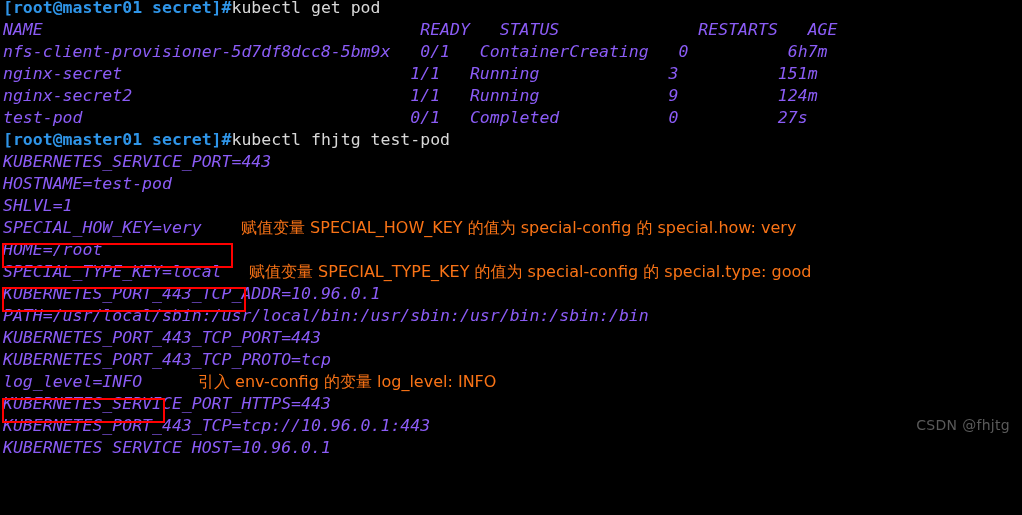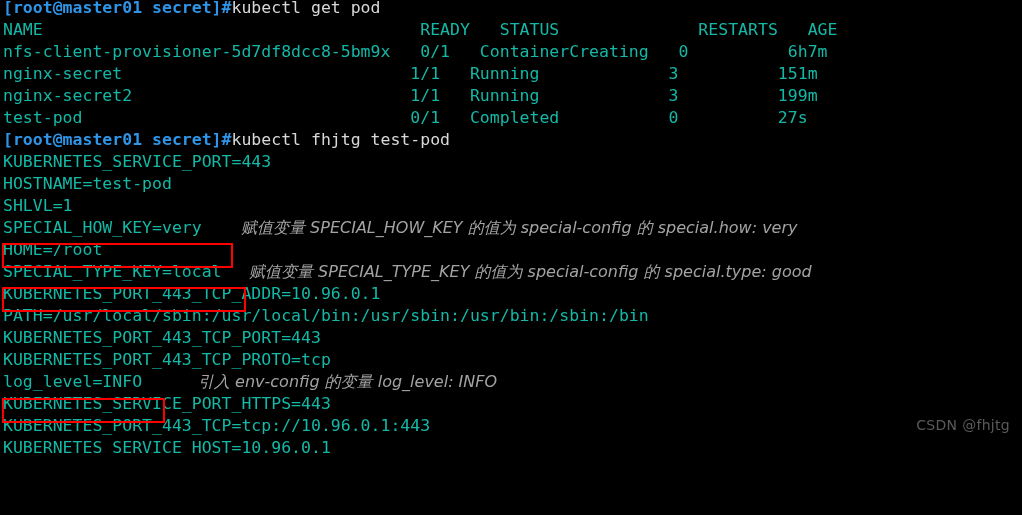--- a/index.html
+++ b/index.html
@@ -32,29 +32,29 @@
   }
   .prompt {
     color: #2f95e8;
     font-weight: bold;
   }
   .cmd {
     color: #d8d8d8;
     font-weight: normal;
   }
   .out {
-    color: #14b8a6;
+    color: #8b5cf6;
+    font-style: italic;
   }
   
   .note {
-    color: #a3a3a3;
+    color: #f97316;
     font-family: "DejaVu Sans Mono", "Liberation Mono", monospace;
     font-size: 16.5px;
     white-space: pre;
-    font-style: italic;
   }
   .note-cjk {
     font-family: "DejaVu Sans", "Liberation Sans", sans-serif;
     font-size: 16px;
   }
   
   .redbox {
     position: absolute;
     border: 2px solid #ff0000;
     box-sizing: border-box;
@@ -84,21 +84,21 @@
 <div id="terminal">
 
   <div class="screen">
 
     <div class="line cut-top"><span class="prompt">[root@master01 secret]#</span><span class="cmd">kubectl get pod</span></div>
 
     <div class="line out">NAME                                      READY   STATUS              RESTARTS   AGE</div>
 
     <div class="line out">nfs-client-provisioner-5d7df8dcc8-5bm9x   0/1   ContainerCreating   0          6h7m</div>
     <div class="line out">nginx-secret                             1/1   Running             3          151m</div>
-    <div class="line out">nginx-secret2                            1/1   Running             3          199m</div>
+    <div class="line out">nginx-secret2                            1/1   Running             9          124m</div>
     <div class="line out">test-pod                                 0/1   Completed           0          27s</div>
 
     <div class="line"><span class="prompt">[root@master01 secret]#</span><span class="cmd">kubectl fhjtg test-pod</span></div>
 
     <div class="line out">KUBERNETES_SERVICE_PORT=443</div>
     <div class="line out">HOSTNAME=test-pod</div>
     <div class="line out">SHLVL=1</div>
 
     <div class="line"><span class="out">SPECIAL_HOW_KEY=very</span><span class="note note-cjk" style="position: absolute; left: 238px; top: 0px;">赋值变量 SPECIAL_HOW_KEY 的值为 special-config 的 special.how: very</span></div>
 

